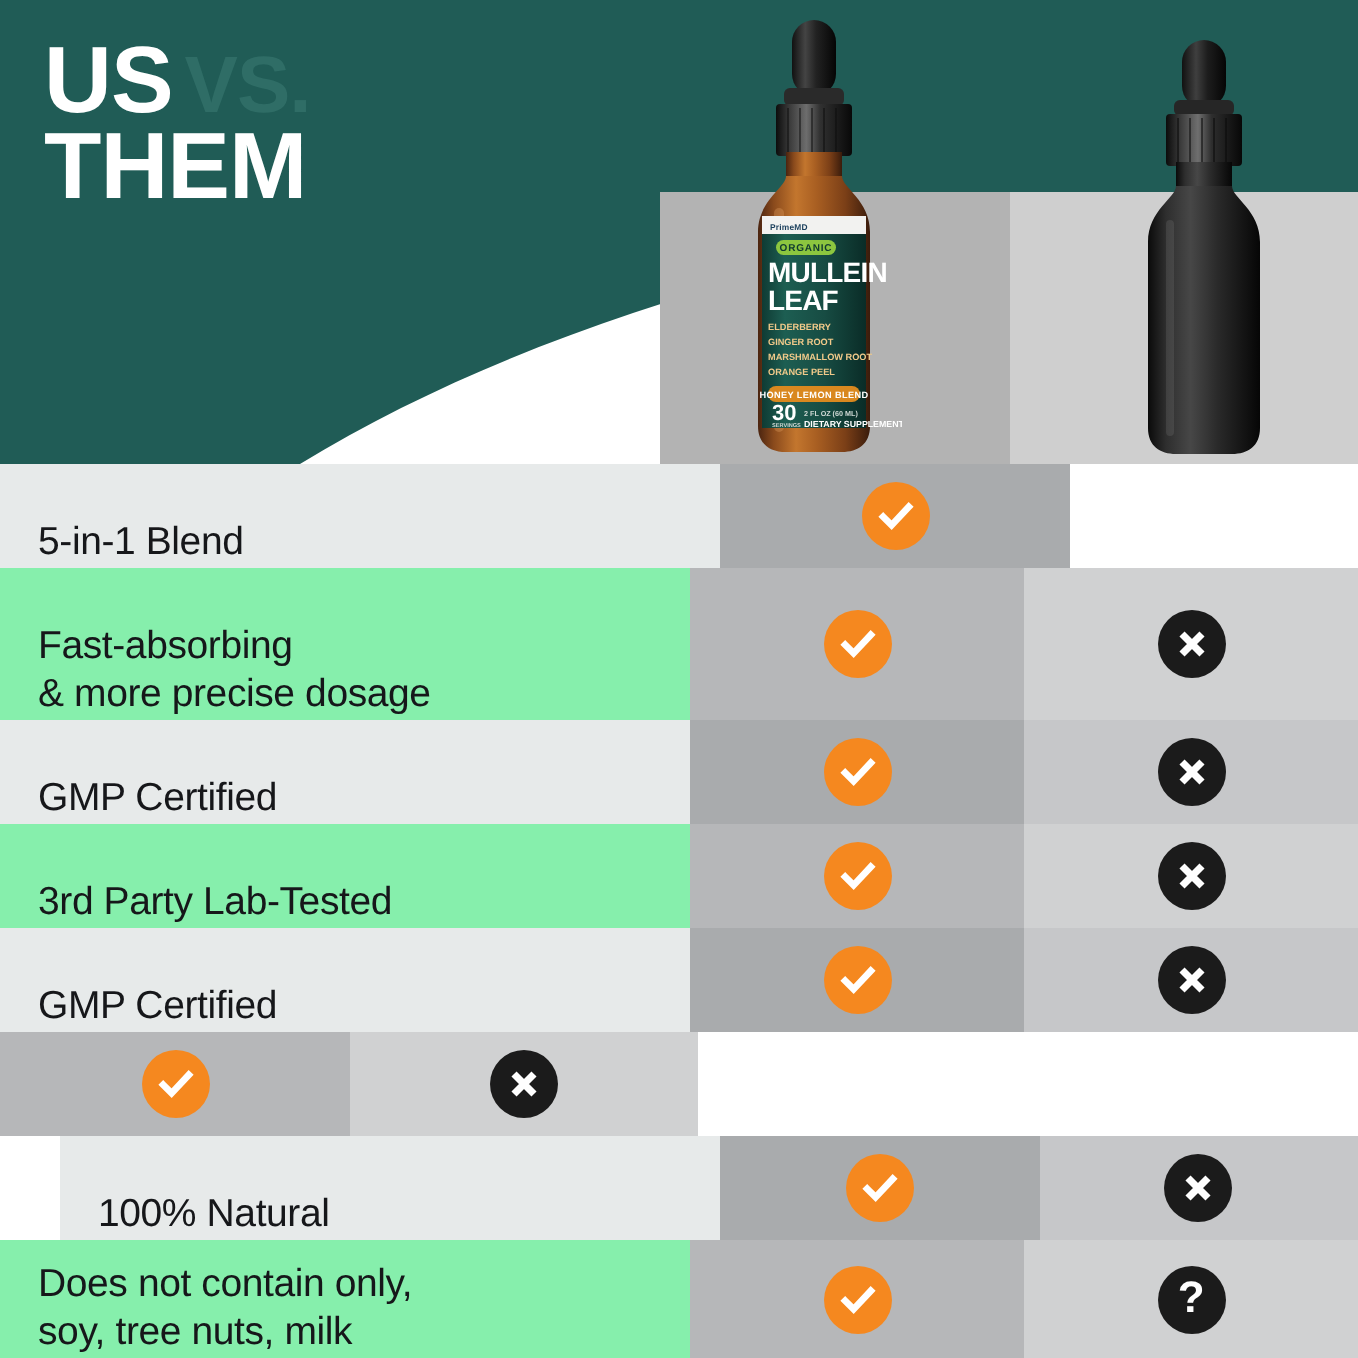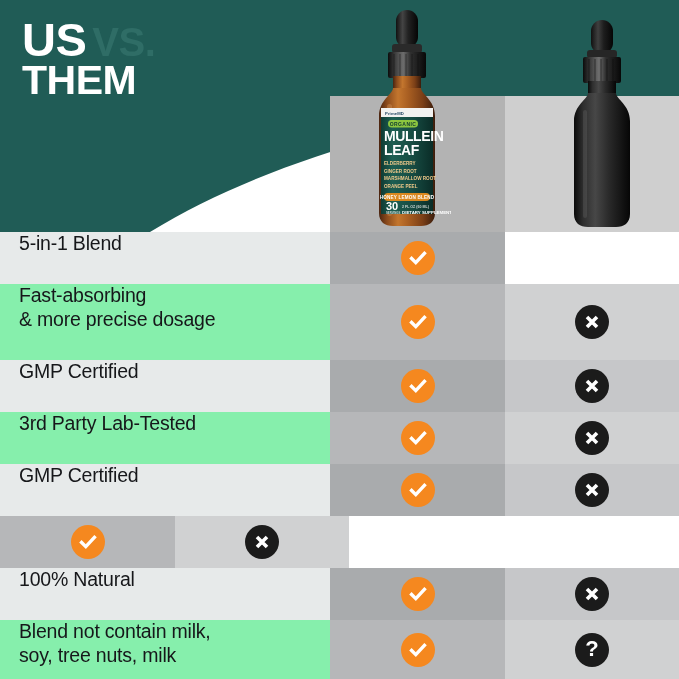--- a/index.html
+++ b/index.html
@@ -53,21 +53,21 @@
     white-space: nowrap;
     font-family: "Liberation Sans", sans-serif;
   }
   .title-vs {
     color: #2f6d66;
     font-size: 40px;
     font-weight: 800;
     margin-left: 6px;
   }
   .title-line2 {
-    font-size: 41px;
+    font-size: 47px;
     font-weight: 800;
     color: #ffffff;
     white-space: nowrap;
     margin-top: 3px;
     font-family: "Liberation Sans", sans-serif;
   }
 
   
   .hdr-col-us {
     position: absolute;
@@ -104,25 +104,25 @@
     width: 679px;
     height: 447px;
   }
   .row {
     position: relative;
     display: flex;
     width: 679px;
     box-sizing: border-box;
   }
   .cell-feature {
-    width: 330px;
+    width: 360px;
     box-sizing: border-box;
     padding: 0 0 0 19px;
     display: flex;
-    align-items: flex-start;
+    align-items: flex-end;
     font-size: 19.5px;
     color: #16171a;
     letter-spacing: -0.2px;
     line-height: 1.22;
   }
   .cell-us {
     width: 175px;
     box-sizing: border-box;
     display: flex;
     align-items: center;
@@ -433,21 +433,21 @@
           </div>
         </div>
         <div class="cell-them">
           <div class="badge badge-x">
             <svg width="20" height="20" viewBox="0 0 20 20" aria-hidden="true">
               <path d="M5 5 L15 15 M15 5 L5 15" fill="none" stroke="#ffffff" stroke-width="3.6" stroke-linecap="butt"></path>
             </svg>
           </div>
         </div>
       </div>
-      <div class="row odd" style="height: 52px;">
+      <div class="row odd" style="height: 52px; padding-left: 30px;">
         <div class="cell-feature">
           <div>
             <span class="feature-text">100% Natural</span>
           </div>
         </div>
         <div class="cell-us">
           <div class="badge badge-check">
             <svg width="20" height="20" viewBox="0 0 20 20" aria-hidden="true">
               <path d="M3.6 10.4 L7.8 14.6 L16.4 5.4" fill="none" stroke="#ffffff" stroke-width="3.4" stroke-linecap="square" stroke-linejoin="miter"></path>
             </svg>
@@ -457,21 +457,21 @@
           <div class="badge badge-x">
             <svg width="20" height="20" viewBox="0 0 20 20" aria-hidden="true">
               <path d="M5 5 L15 15 M15 5 L5 15" fill="none" stroke="#ffffff" stroke-width="3.6" stroke-linecap="butt"></path>
             </svg>
           </div>
         </div>
       </div>
       <div class="row even" style="height: 59px;">
         <div class="cell-feature">
           <div>
-            <span class="feature-text">Blend not contain milk,</span>
+            <span class="feature-text">Does not contain only,</span>
             <span class="feature-text">soy, tree nuts, milk</span>
           </div>
         </div>
         <div class="cell-us">
           <div class="badge badge-check">
             <svg width="20" height="20" viewBox="0 0 20 20" aria-hidden="true">
               <path d="M3.6 10.4 L7.8 14.6 L16.4 5.4" fill="none" stroke="#ffffff" stroke-width="3.4" stroke-linecap="square" stroke-linejoin="miter"></path>
             </svg>
           </div>
         </div>

